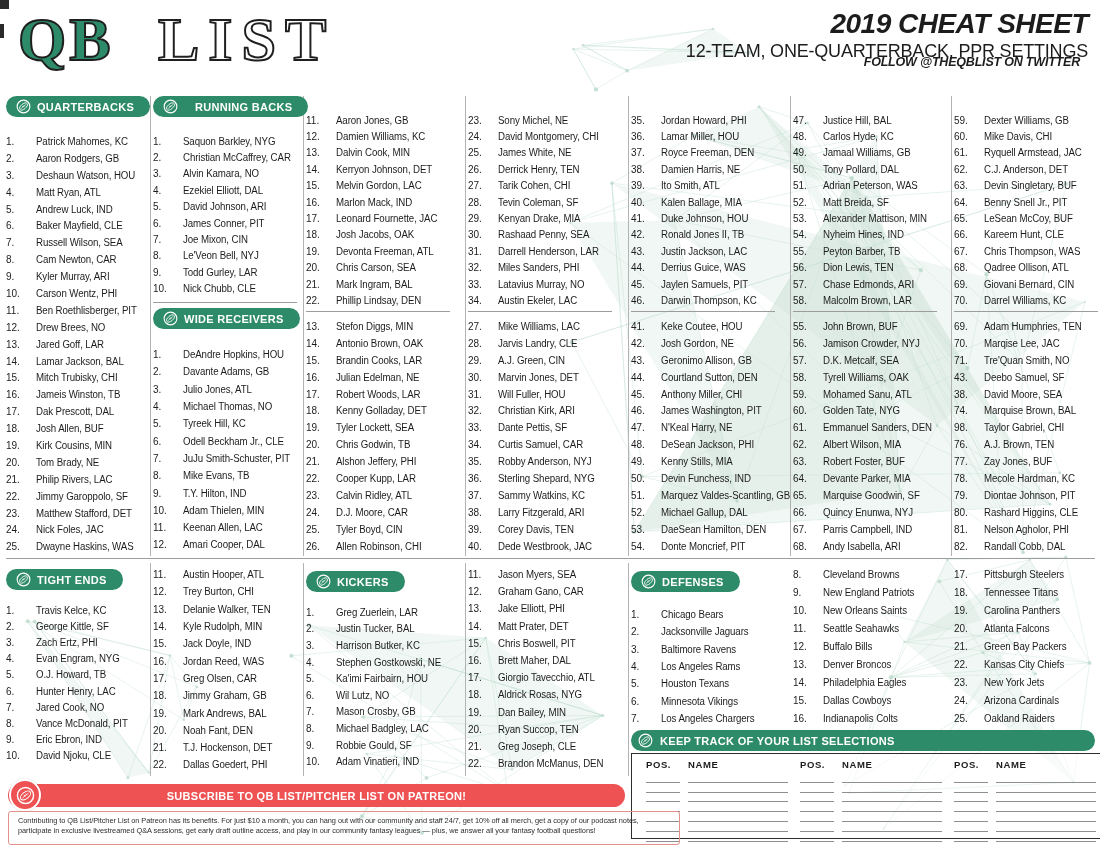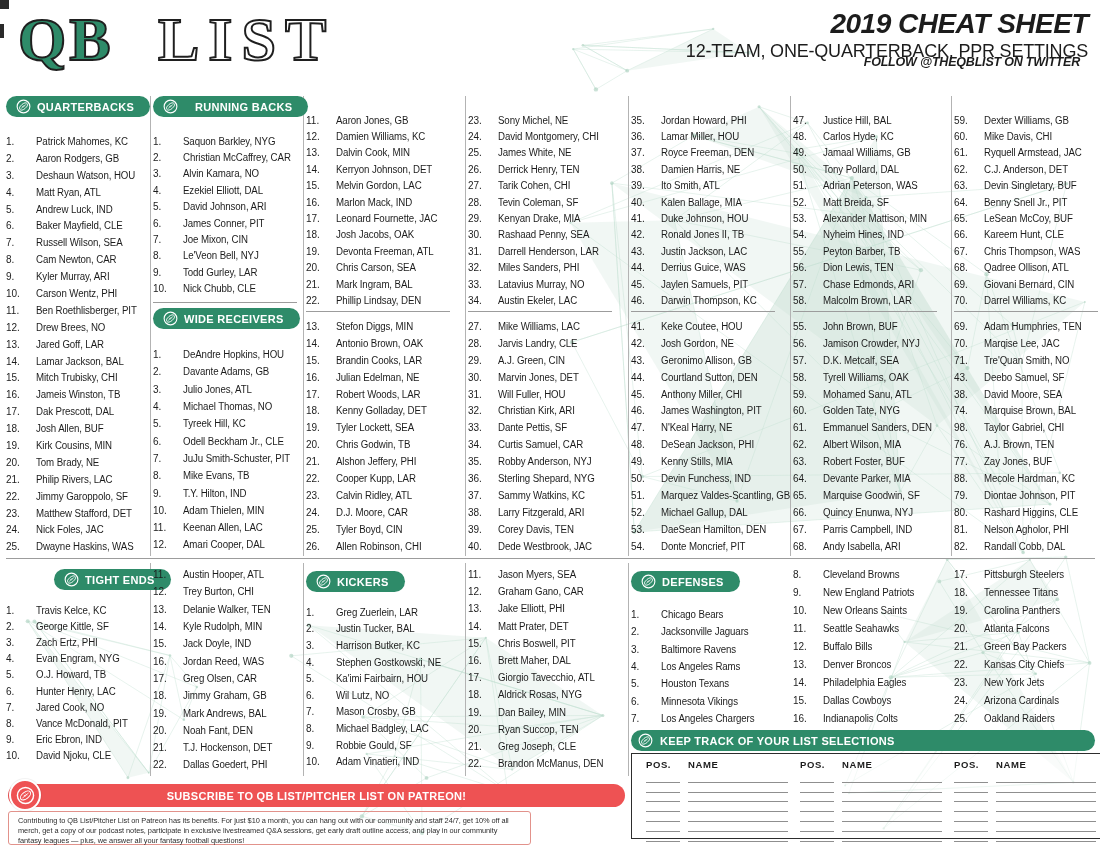--- a/index.html
+++ b/index.html
@@ -61,21 +61,21 @@
   
   #sub-pill{position:absolute;left:8px;top:784px;width:617px;height:23px;
     background:#ee5253;border-radius:12px;display:flex;align-items:center;
     justify-content:center;color:#fff;font-weight:700;font-size:11px;
     letter-spacing:0.3px;z-index:2;}
   #sub-icon{position:absolute;left:9px;top:779px;width:32px;height:32px;z-index:3;
     background:#ee5253;border:2.5px solid #ffffff;border-radius:50%;box-sizing:border-box;
     display:flex;align-items:center;justify-content:center;
     box-shadow:0 0 0 1px rgba(0,0,0,0.05);}
   #sub-icon .fb-icon{width:19px;height:19px;}
-  #sub-box{position:absolute;left:8px;top:811px;width:523px;height:34px;
+  #sub-box{position:absolute;left:8px;top:811px;width:672px;height:34px;
     border:1px solid #e2928b;border-radius:3px;box-sizing:border-box;
     padding:4px 9px;z-index:2;}
   #sub-box p{margin:0;font-size:7.4px;line-height:10px;color:#2d2d2d;letter-spacing:-0.05px;}
 </style>
 </head>
 <body>
 
 <svg id="decor">
     <line x1="693.7429426354356" y1="135.53752088919282" x2="851.7694360599853" y2="178.03761400282383" stroke="#c2dfd1" stroke-width="0.7" opacity="0.55"></line>
     <line x1="693.7429426354356" y1="135.53752088919282" x2="851.7694360599853" y2="178.03761400282383" stroke="#c2dfd1" stroke-width="0.7" opacity="0.55"></line>
@@ -343,21 +343,21 @@
 <div class="pill" style="left:153px;top:308px;align-items:center;">
   <span class="fb-icon">
       <svg viewBox="0 0 20 20" width="100%" height="100%">
         <circle cx="10" cy="10" r="8.5" fill="none" stroke="#fff" stroke-width="1.5"></circle>
         <ellipse cx="10" cy="10" rx="6.2" ry="3.4" fill="none" stroke="#fff" stroke-width="1.1" transform="rotate(-38 10 10)"></ellipse>
         <path d="M6.8 12.6 L13.2 7.4 M8.4 9.4 l1.3 1.7 M10.1 8.1 l1.3 1.7" stroke="#fff" stroke-width="0.9" fill="none"></path>
       </svg>
     </span>
   <span>WIDE RECEIVERS</span>
 </div>
-<div class="pill" style="left:6px;top:569px;margin-left:48px;">
+<div class="pill" style="left:6px;top:569px;">
   <span class="fb-icon">
       <svg viewBox="0 0 20 20" width="100%" height="100%">
         <circle cx="10" cy="10" r="8.5" fill="none" stroke="#fff" stroke-width="1.5"></circle>
         <ellipse cx="10" cy="10" rx="6.2" ry="3.4" fill="none" stroke="#fff" stroke-width="1.1" transform="rotate(-38 10 10)"></ellipse>
         <path d="M6.8 12.6 L13.2 7.4 M8.4 9.4 l1.3 1.7 M10.1 8.1 l1.3 1.7" stroke="#fff" stroke-width="0.9" fill="none"></path>
       </svg>
     </span>
   <span>TIGHT ENDS</span>
 </div>
 <div class="pill" style="left:306px;top:571px;">
@@ -1088,21 +1088,21 @@
     </div>
     <div class="prow">
       <span class="pnum">76.</span>
       <span class="pname">A.J. Brown, TEN</span>
     </div>
     <div class="prow">
       <span class="pnum">77.</span>
       <span class="pname">Zay Jones, BUF</span>
     </div>
     <div class="prow">
-      <span class="pnum">88.</span>
+      <span class="pnum">78.</span>
       <span class="pname">Mecole Hardman, KC</span>
     </div>
     <div class="prow">
       <span class="pnum">79.</span>
       <span class="pname">Diontae Johnson, PIT</span>
     </div>
     <div class="prow">
       <span class="pnum">80.</span>
       <span class="pname">Rashard Higgins, CLE</span>
     </div>

